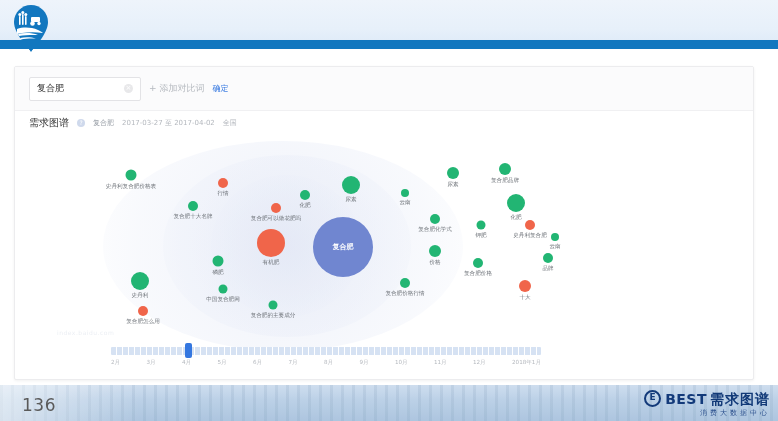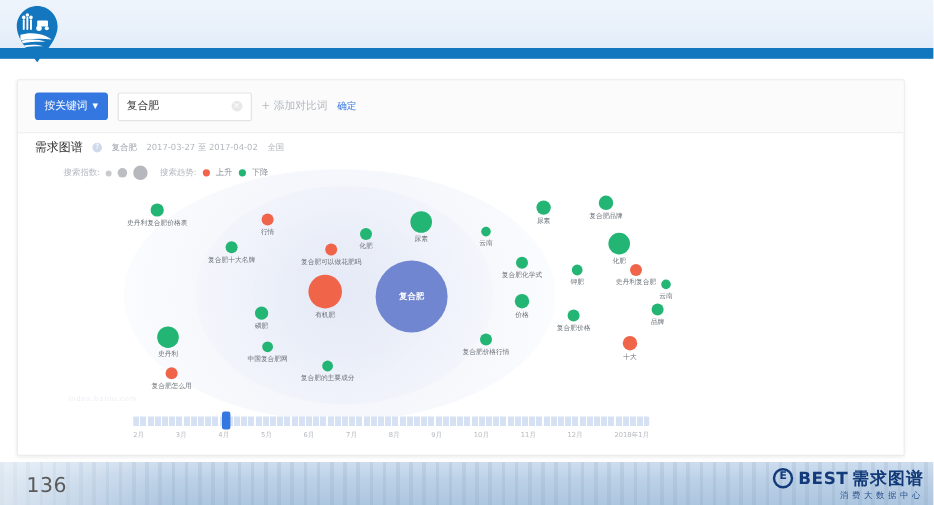--- a/index.html
+++ b/index.html
@@ -185,55 +185,36 @@
       <path d="M7 25c6-2 14-2 21 1 2 1 4 2 5 3-7-1-14-1-21 0-2 .3-4 .6-5 1z"></path>
       <path d="M8 30c6-1.5 14-1.5 20 1-6-.3-13 0-19 1z"></path>
       <path d="M10 34c5-1 11-1 16 .6-5-.2-11 0-15 .8z"></path>
     </g>
     <path d="M19 45h4l-2 3z" fill="#1277bf"></path>
   </svg>
 
   <div id="app-card">
 
     <div id="toolbar">
-      <div id="kw-select">
-        <span>按关键词</span>
-        <span id="kw-caret">▼</span>
-      </div>
       <div id="kw-box">
         <span>复合肥</span>
         <span id="kw-clear">×</span>
       </div>
       <div id="add-kw">+ 添加对比词</div>
       <div id="confirm-btn">确定</div>
     </div>
 
     <div id="sub-header">
       <span id="sub-title">需求图谱</span>
       <span id="info-dot">?</span>
       <span class="meta" id="meta-kw">复合肥</span>
       <span class="meta">2017-03-27 至 2017-04-02</span>
       <span class="meta">全国</span>
     </div>
 
-    <div id="legend">
-      <div class="legend-group">
-        <span class="legend-label">搜索指数:</span>
-        <span class="g-dot g1"></span>
-        <span class="g-dot g2"></span>
-        <span class="g-dot g3"></span>
-      </div>
-      <div class="legend-group">
-        <span class="legend-label">搜索趋势:</span>
-        <span class="t-dot t-up"></span>
-        <span class="t-text">上升</span>
-        <span class="t-dot t-down"></span>
-        <span class="t-text">下降</span>
-      </div>
-    </div>
 
     <div id="canvas">
       <div class="ring" id="ring1"></div>
       <div class="ring" id="ring2"></div>
       <div class="ring" id="ring3"></div>
       <div id="nodes-layer">
           <div class="node" style="left: 300px; top: 94px; width: 60px; height: 60px;">
             <span class="bub" style="width: 60px; height: 60px; background: rgb(112, 134, 208);"></span>
             <span class="lbl-in">复合肥</span>
           </div>

